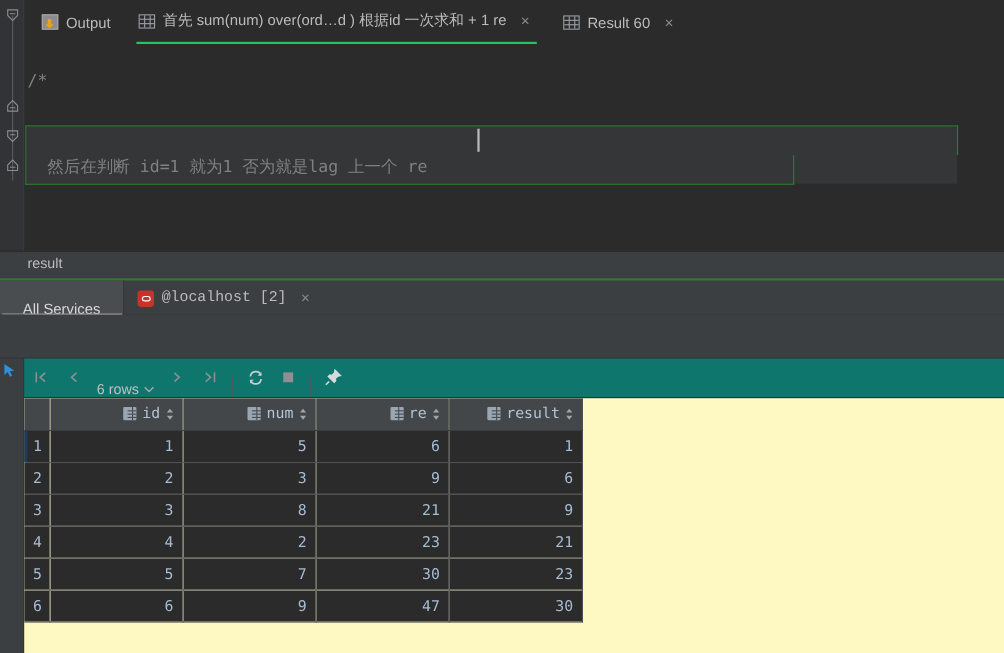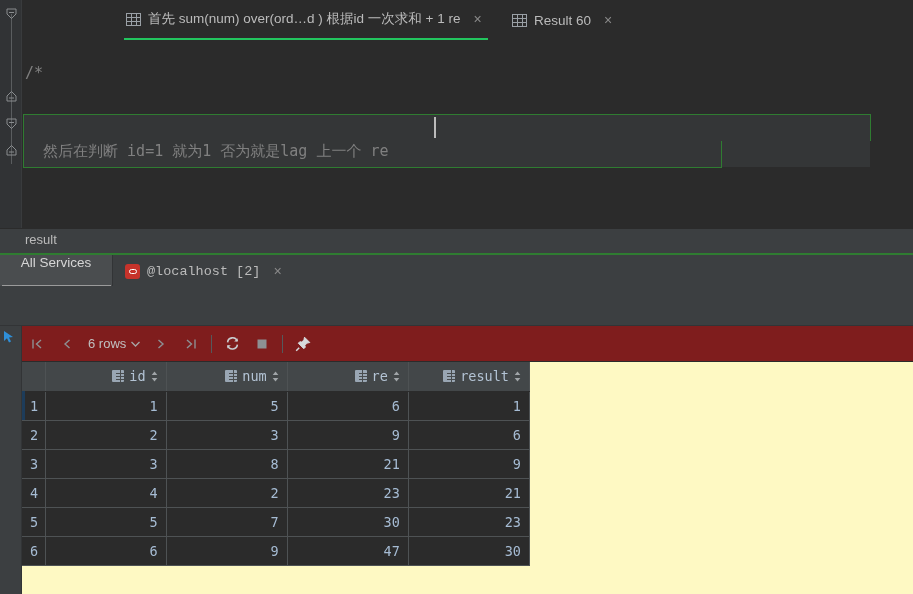--- a/index.html
+++ b/index.html
@@ -84,21 +84,21 @@
   
   .services-row {
     position: absolute; left: 0; top: 253px; width: 913px; height: 33px;
     background: #3c3f41;
     border-top: 2px solid #2f7c31;
   }
   .all-services {
     position: absolute; left: 0; top: 0; width: 113px; height: 33px;
     background: #4a4d4f;
     border-right: 1px solid #323436;
-    display: flex; align-items: flex-start; justify-content: center;
+    display: flex; align-items: flex-end; justify-content: center;
     font-size: 13.5px; color: #d6d6d6;
   }
   .all-services::after {
     content: ""; position: absolute; left: 2px; bottom: 0;
     width: 109px; height: 3px; background: #9b9b9b;
   }
   .conn-tab {
     position: absolute; left: 125px; top: 0; height: 33px;
     display: flex; align-items: center; gap: 7px;
     font-size: 13.5px; color: #bbbbbb; font-family: Liberation Mono, monospace;
@@ -159,22 +159,22 @@
   }
   .out-ico::after {
     content: ""; position: absolute; left: 2px; top: 3px;
     width: 8px; height: 9px; background: #e8a317;
     clip-path: polygon(30% 0,70% 0,70% 55%,100% 55%,50% 100%,0 55%,30% 55%);
   }
 
   
   .grid-toolbar {
     position: absolute; left: 22px; top: 326px; width: 891px; height: 36px;
-    background: #7f1d1d;
-    display: flex; align-items: center;
+    background: #0f766e;
+    display: flex; align-items: flex-end;
     border-bottom: 1px solid #2b2b2b;
   }
   .gt-btn {
     width: 30px; height: 36px;
     display: flex; align-items: center; justify-content: center;
     color: #9a9a9a;
   }
   .rows-count {
     display: flex; align-items: center; gap: 5px;
     color: #c0c0c0; font-size: 13px; padding: 0 6px;
@@ -310,20 +310,24 @@
   <div class="side-strip"></div>
   <div class="chev-ico">»</div>
   <div class="arrow-ico">
     <svg width="13" height="14" viewBox="0 0 13 14">
         <path d="M1 1 L1 11 L4 8.2 L6 12.5 L8 11.6 L6 7.4 L10 7 Z" fill="#2f8fd8"></path>
       </svg>
   </div>
 
   <div class="tool-row"></div>
 
+  <div class="tool-tab output">
+    <span class="out-ico"></span>
+    <span>Output</span>
+  </div>
 
   <div class="tool-tab query">
     <span class="grid-ico"></span>
     <span>首先 sum(num) over(ord…d ) 根据id 一次求和 + 1  re</span>
     <span class="x-ico">×</span>
   </div>
 
   <div class="tool-tab result">
     <span class="grid-ico"></span>
     <span>Result 60</span>

